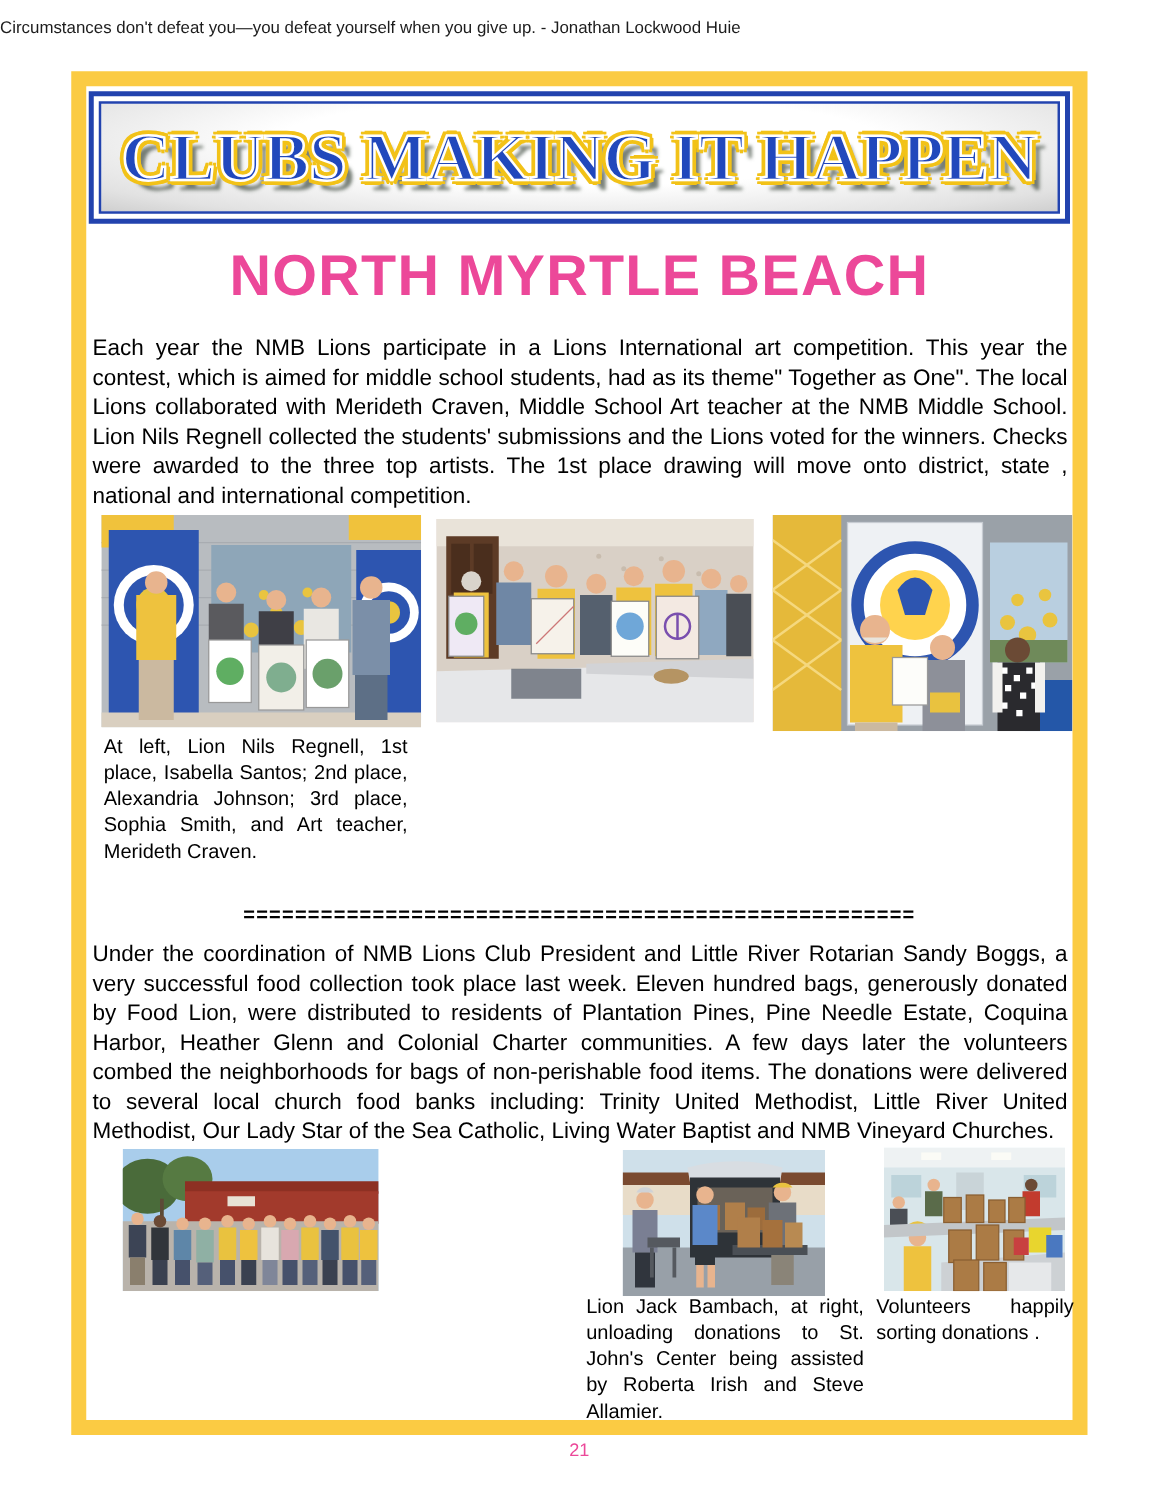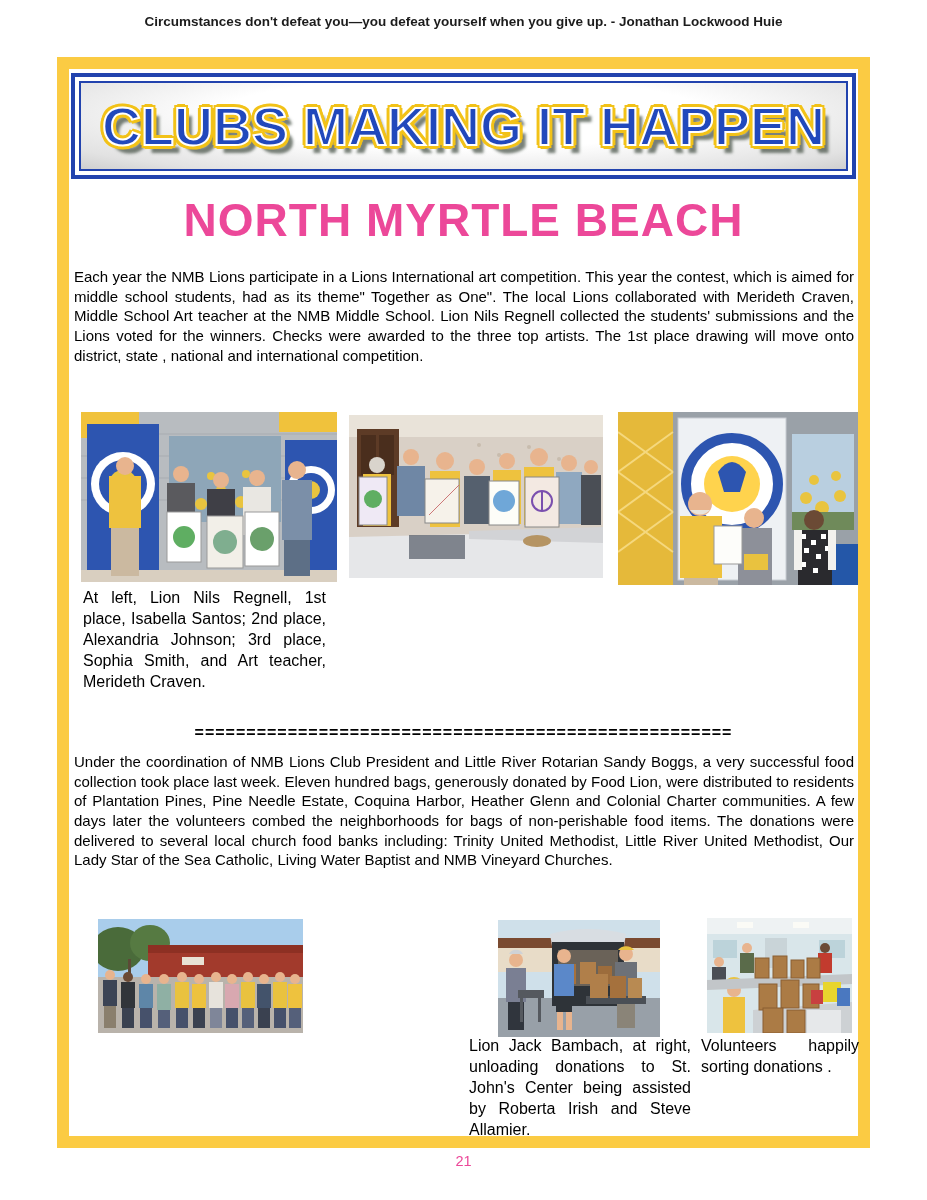--- a/index.html
+++ b/index.html
@@ -1,39 +1,39 @@
 <!DOCTYPE html>
 <html><head>
 <meta charset="utf-8">
 <style>
   html,body{margin:0;padding:0;background:#ffffff;width:927px;height:1200px;
     font-family:"Liberation Sans",sans-serif;position:relative;overflow:hidden;}
 
-  .quote{position:absolute;top:14px;left:0;width:100%;text-align:center;
-    font-size:13.5px;color:#1c1c1c;font-weight:bold;}
+  .quote{position:absolute;top:14px;left:0;width:100%;
+    font-size:13.5px;color:#1c1c1c;}
 
   .page{position:absolute;left:57px;top:57px;width:813px;height:1091px;
     box-sizing:border-box;border:12px solid #FBCB43;background:#ffffff;}
 
   .banner-box{position:absolute;left:2px;top:4px;right:2px;height:106px;
     box-sizing:border-box;border:4px solid #2243AE;background:#fff;}
   .banner-inner{position:absolute;inset:4px;border:2px solid #2243AE;
     display:flex;align-items:center;justify-content:center;
     background:radial-gradient(ellipse at 50% 35%, #ffffff 45%, #e2e2e2 85%, #cfcfcf 100%);}
   .banner-text{font-size:54px;font-weight:bold;letter-spacing:0px;color:#2148BC;
     -webkit-text-stroke:2px #ffffff;white-space:nowrap;
     text-shadow:
       -4px 0 0 #F2C218, 4px 0 0 #F2C218, 0 -4px 0 #F2C218, 0 4px 0 #F2C218,
       -3px -3px 0 #F2C218, 3px -3px 0 #F2C218, -3px 3px 0 #F2C218, 3px 3px 0 #F2C218,
-      7px 8px 3px rgba(75,85,75,0.75);}
+      7px 8px 3px rgba(75,85,75,0.75); font-family: Liberation Serif, serif;}
 
   .main-heading{position:absolute;top:124px;left:0;width:100%;margin:0;
     text-align:center;font-size:46px;font-weight:bold;letter-spacing:1px;color:#ec4899;}
 
-  .body-text{position:absolute;font-size:15px;line-height:1.31;color:#000;
+  .body-text{position:absolute;font-size:18px;line-height:1.31;color:#000;
     text-align:justify;margin:0;}
   .para1{left:5px;top:198px;width:780px;}
   .para2{left:5px;top:683px;width:780px;}
 
   .photo{position:absolute;overflow:hidden;}
   .photo svg{display:block;width:100%;height:100%;}
   .photo1{left:12px;top:343px;width:256px;height:170px;}
   .photo2{left:280px;top:346px;width:254px;height:163px;}
   .photo3{left:549px;top:343px;width:240px;height:173px;}
   .photo4{left:29px;top:850px;width:205px;height:114px;}

